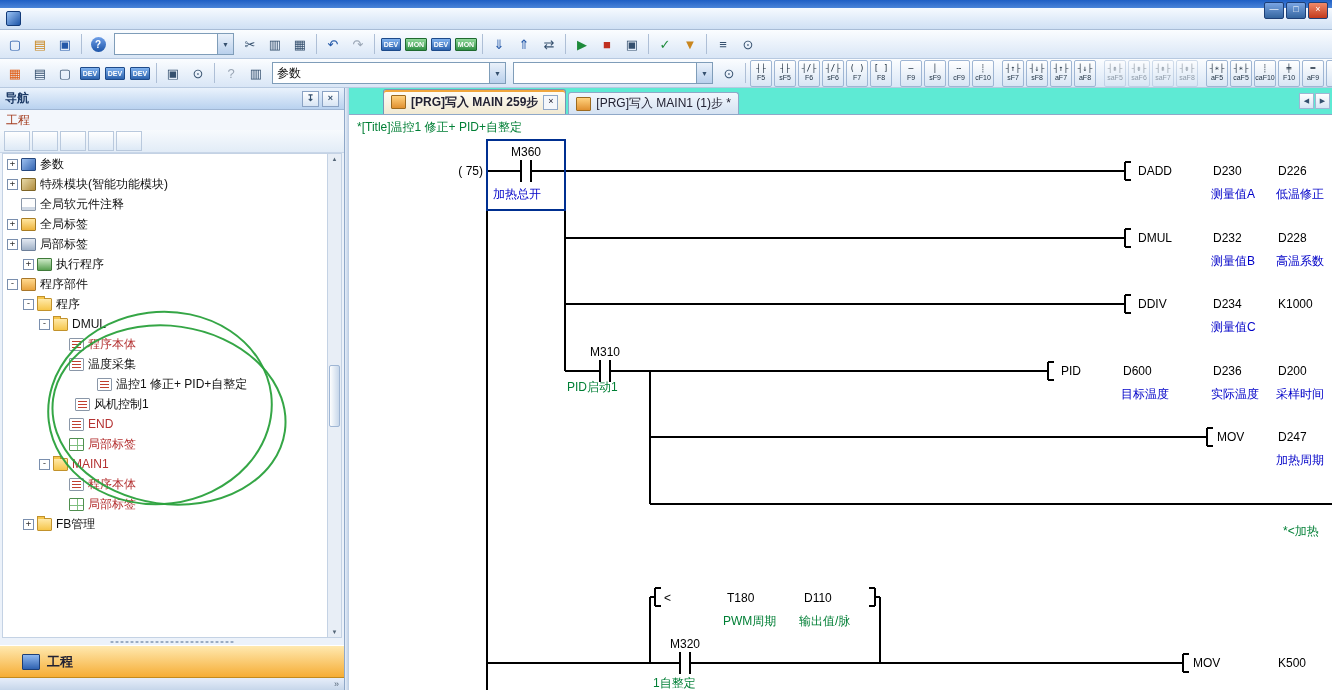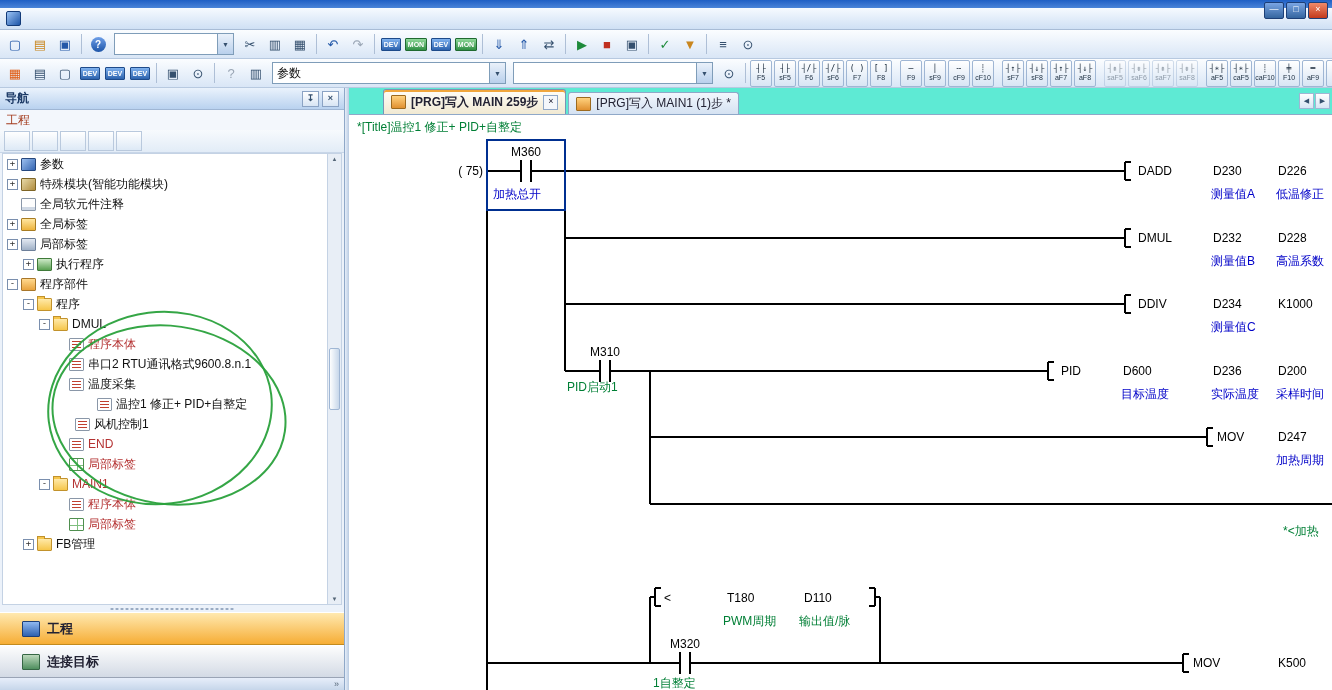--- a/index.html
+++ b/index.html
@@ -460,25 +460,20 @@
           <span class="ic ic-folder-prog"></span>
           <span class="tlabel">DMUL</span>
         </div>
 
         <div class="trow" style="color: rgb(180, 50, 50); padding-left: 52px;">
           <span class="exp blank"></span>
           <span class="ic ic-prog"></span>
           <span class="tlabel">程序本体</span>
         </div>
 
-        <div class="trow" style="padding-left: 52px;">
-          <span class="exp blank"></span>
-          <span class="ic ic-prog"></span>
-          <span class="tlabel">串口2  RTU通讯格式9600.8.n.1</span>
-        </div>
 
 
         <div class="trow" style="padding-left: 52px;">
           <span class="exp blank"></span>
           <span class="ic ic-prog"></span>
           <span class="tlabel">温度采集</span>
         </div>
 
         <div class="trow" style="padding-left: 80px;">
           <span class="exp blank"></span>
@@ -536,24 +531,20 @@
   </div>
   <div class="gripper"></div>
   <div>
 
       <div class="navbtn active">
         <span class="nbic nb-proj"></span>
         <span class="nblabel">工程</span>
       </div>
 
 
-      <div class="navbtn">
-        <span class="nbic nb-conn"></span>
-        <span class="nblabel">连接目标</span>
-      </div>
     </div>
   <div class="nav-bottom-strip">
     <span>»</span>
   </div>
   <svg class="annotation" viewBox="0 0 345 602">
     <ellipse class="annot-ellipse" cx="160" cy="320" rx="112" ry="96" transform="rotate(-7 160 320)" stroke="#2aa13c"></ellipse>
     <ellipse class="annot-ellipse" cx="169" cy="327" rx="117" ry="89" transform="rotate(8 169 327)" stroke="#2aa13c"></ellipse>
   </svg>
 </div>
 <div class="vsplit"></div>

